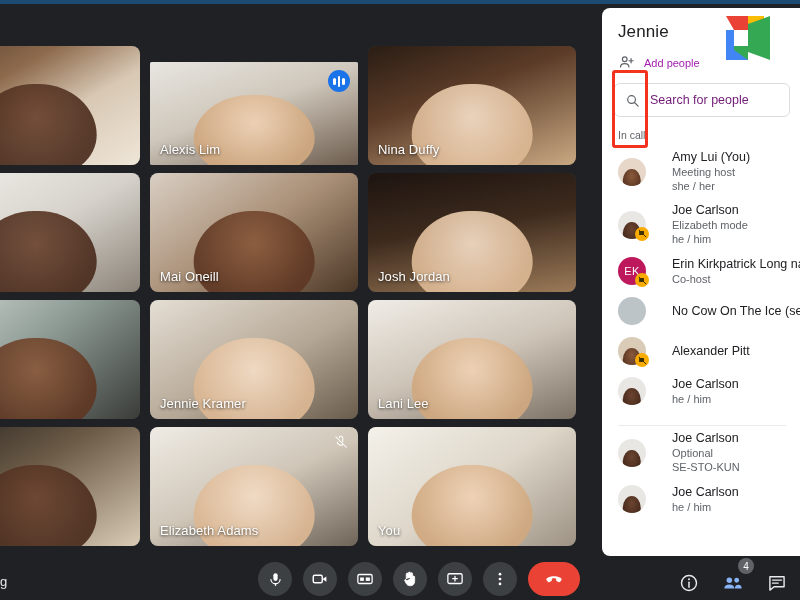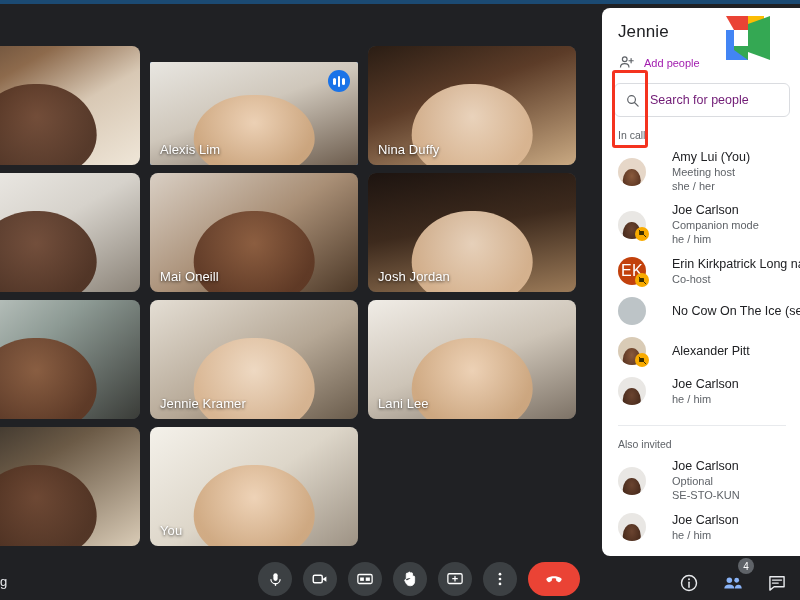--- a/index.html
+++ b/index.html
@@ -86,22 +86,22 @@
   }
   .search-box .ph { font-size:12.5px; color:#701a75; }
   .sec-label { font-size:10.5px; color:#5f6368; padding:12px 0 4px 16px; }
   .plist { padding: 0 0 6px 0; }
   .prow { display:flex; align-items:center; gap:26px; padding:5px 8px 5px 16px; min-height:40px; }
   .av { position:relative; width:28px; height:28px; border-radius:50%; flex:0 0 28px; overflow:visible; }
   .av .ring { position:absolute; inset:0; border-radius:50%; overflow:hidden; }
   .av .ph-bg { position:absolute; inset:0; }
   .av .ph-face { position:absolute; left:50%; bottom:-14%; width:66%; height:74%;
      transform:translateX(-50%); border-radius:50% 50% 45% 45% / 58% 58% 42% 42%; }
-  .av.initials { background:#c2410c; display:flex; align-items:center; justify-content:center;
-     color:#fff; font-size:16px; letter-spacing:.3px; }
+  .av.initials { background:#be185d; display:flex; align-items:center; justify-content:center;
+     color:#fff; font-size:11px; letter-spacing:.3px; }
   .av.blank { background:#bdc4c7; }
   .comp-badge {
     position:absolute; right:-3px; bottom:-2px; width:14px; height:14px; border-radius:50%;
     background:#f9ab00; display:flex; align-items:center; justify-content:center; z-index:3;
   }
   .pinfo { display:flex; flex-direction:column; justify-content:center; min-width:0; }
   .pname { font-size:12.5px; color:#202124; line-height:15px; white-space:nowrap; }
   .psub { font-size:11px; color:#5f6368; line-height:14px; white-space:nowrap; }
   .divider { height:1px; background:#e8eaed; margin:8px 14px 0 16px; }
   .hl-box {
@@ -196,20 +196,31 @@
         </div>
         <div class="nm">Lani Lee</div>
       </div>
       <div class="tile">
         <div class="photo p-room10">
           <div class="face sk1"></div>
         </div>
         <div class="nm"></div>
       </div>
       <div class="tile">
+        <div class="photo p-room11">
+          <div class="face sk5"></div>
+        </div>
+        <div class="mute-badge"><svg width="14" height="14" viewBox="0 0 24 24">
+            <path d="M9 5a3 3 0 0 1 6 0v6a3 3 0 0 1-.4 1.5" fill="none" stroke="#fff" stroke-width="1.8"></path>
+            <path d="M5.5 11.5a6.5 6.5 0 0 0 9.7 5.3" fill="none" stroke="#fff" stroke-width="1.8"></path>
+            <path d="M3 3l18 18" stroke="#fff" stroke-width="1.8" stroke-linecap="round"></path>
+          </svg></div>
+        <div class="nm">Elizabeth Adams</div>
+      </div>
+      <div class="tile">
         <div class="photo p-room12">
           <div class="face sk3"></div>
         </div>
         <div class="nm">You</div>
       </div>
     </div>
 
   <div class="panel">
     <div class="panel-title">Jennie</div>
 
@@ -256,21 +267,21 @@
               </div>
               <div class="comp-badge">
                 <svg width="9" height="9" viewBox="0 0 24 24">
                   <rect x="3" y="5" width="13" height="11" rx="1.5" fill="#3c2f00"></rect>
                   <path d="M3 3l18 18" stroke="#3c2f00" stroke-width="2.6" stroke-linecap="round"></path>
                 </svg>
               </div>
             </div>
             <div class="pinfo">
               <div class="pname">Joe Carlson</div>
-              <div class="psub">Companion mode</div>
+              <div class="psub">Elizabeth mode</div>
               <div class="psub">he / him</div>
             </div>
           </div>
           <div class="prow">
             <div class="av initials">
               <span>EK</span>
               <div class="comp-badge">
                 <svg width="9" height="9" viewBox="0 0 24 24">
                   <rect x="3" y="5" width="13" height="11" rx="1.5" fill="#3c2f00"></rect>
                   <path d="M3 3l18 18" stroke="#3c2f00" stroke-width="2.6" stroke-linecap="round"></path>
@@ -312,21 +323,20 @@
                 <div class="ph-face sk1"></div>
               </div>
             </div>
             <div class="pinfo">
               <div class="pname">Joe Carlson</div>
               <div class="psub">he / him</div>
             </div>
           </div>
         </div>
         <div class="divider"></div>
-        <div class="sec-label">Also invited</div>
         <div class="plist">
           <div class="prow">
             <div class="av">
               <div class="ring">
                 <div class="ph-bg" style="background: rgb(233, 231, 228);"></div>
                 <div class="ph-face sk1"></div>
               </div>
             </div>
             <div class="pinfo">
               <div class="pname">Joe Carlson</div>

